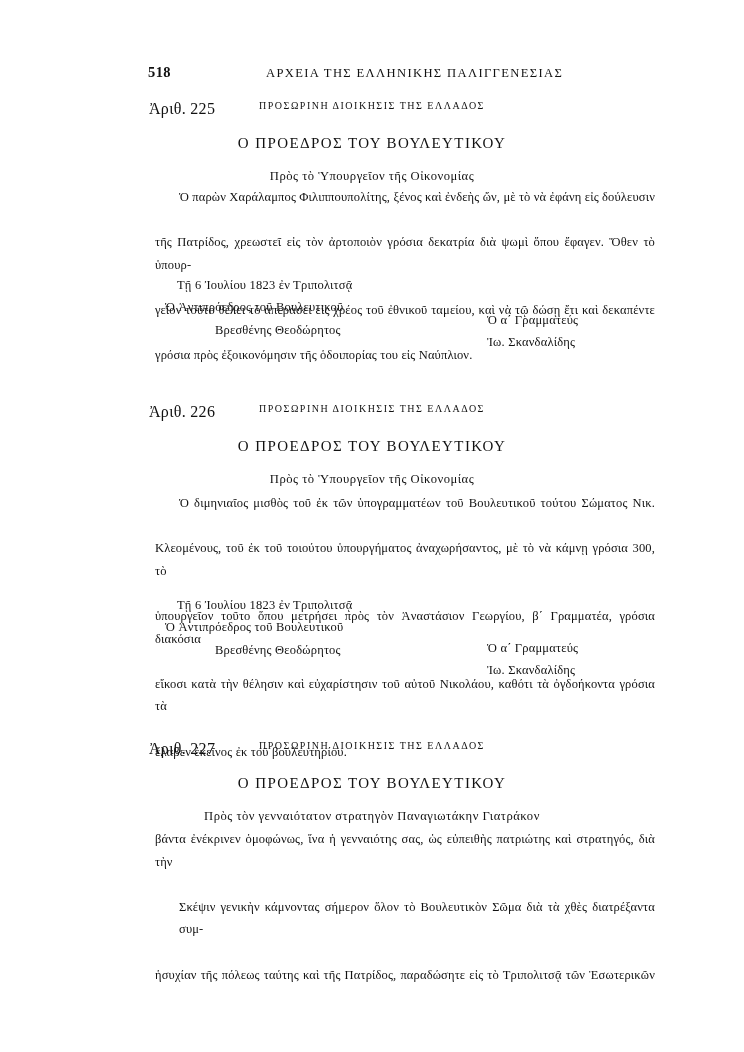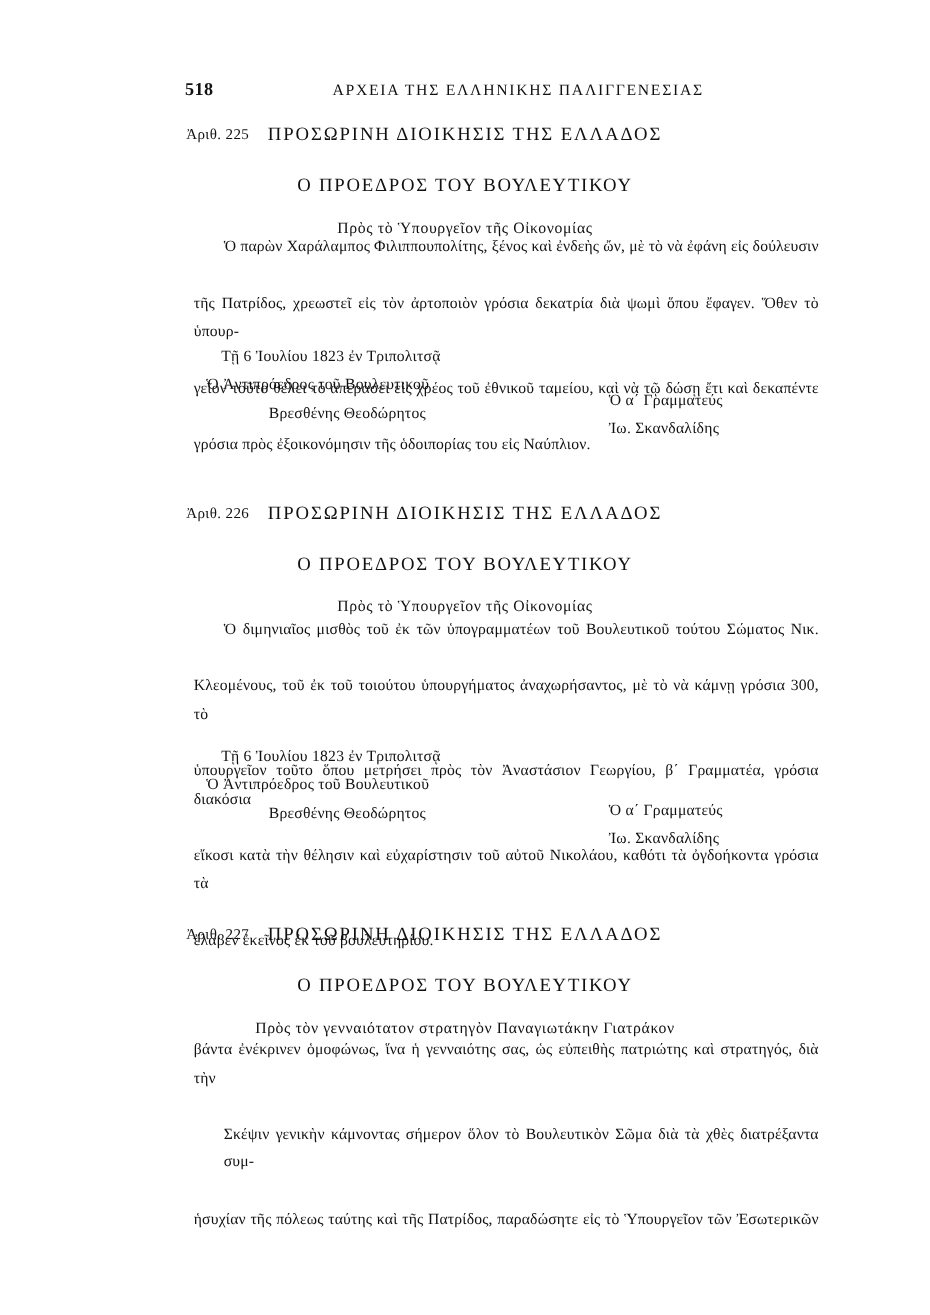--- a/index.html
+++ b/index.html
@@ -49,32 +49,32 @@
   
   .doc {
     position: absolute;
     left: 0;
     width: 744px;
   }
   .doc-number {
     position: absolute;
     left: 149px;
     top: 0;
-    font-size: 12px;
+    font-size: 16px;
     letter-spacing: 0.3px;
     white-space: nowrap;
   }
 
   .heading-wrap {
     margin: 0 auto;
     width: 500px;
     text-align: center;
   }
   .head-1 {
-    font-size: 15px;
+    font-size: 10px;
     letter-spacing: 1.5px;
     white-space: nowrap;
   }
   .head-2 {
     font-size: 15px;
     letter-spacing: 1.4px;
     white-space: nowrap;
     margin-top: 24px;
   }
   .addressee {
@@ -202,16 +202,16 @@
     <div class="heading-wrap">
       <div class="head-1">ΠΡΟΣΩΡΙΝΗ ΔΙΟΙΚΗΣΙΣ ΤΗΣ ΕΛΛΑΔΟΣ</div>
       <div class="head-2">Ο ΠΡΟΕΔΡΟΣ ΤΟΥ ΒΟΥΛΕΥΤΙΚΟΥ</div>
       <div class="addressee">Πρὸς τὸν γενναιότατον στρατηγὸν Παναγιωτάκην Γιατράκον</div>
     </div>
   </div>
 
   <div class="body-text" style="top:828px;">
     <span class="ln j">βάντα ἐνέκρινεν ὁμοφώνως, ἵνα ἡ γενναιότης σας, ὡς εὐπειθὴς πατριώτης καὶ στρατηγός, διὰ τὴν</span>
     <span class="ln j indent">Σκέψιν γενικὴν κάμνοντας σήμερον ὅλον τὸ Βουλευτικὸν Σῶμα διὰ τὰ χθὲς διατρέξαντα συμ-</span>
-    <span class="ln j">ἡσυχίαν τῆς πόλεως ταύτης καὶ τῆς Πατρίδος, παραδώσητε εἰς τὸ Ὑπουργεῖον τῶν Ἐσωτερικῶν</span>
+    <span class="ln j">ἡσυχίαν τῆς πόλεως ταύτης καὶ τῆς Πατρίδος, παραδώσητε εἰς τὸ Τριπολιτσᾷ τῶν Ἐσωτερικῶν</span>
   </div>
 
 </div>
 
 </body></html>

